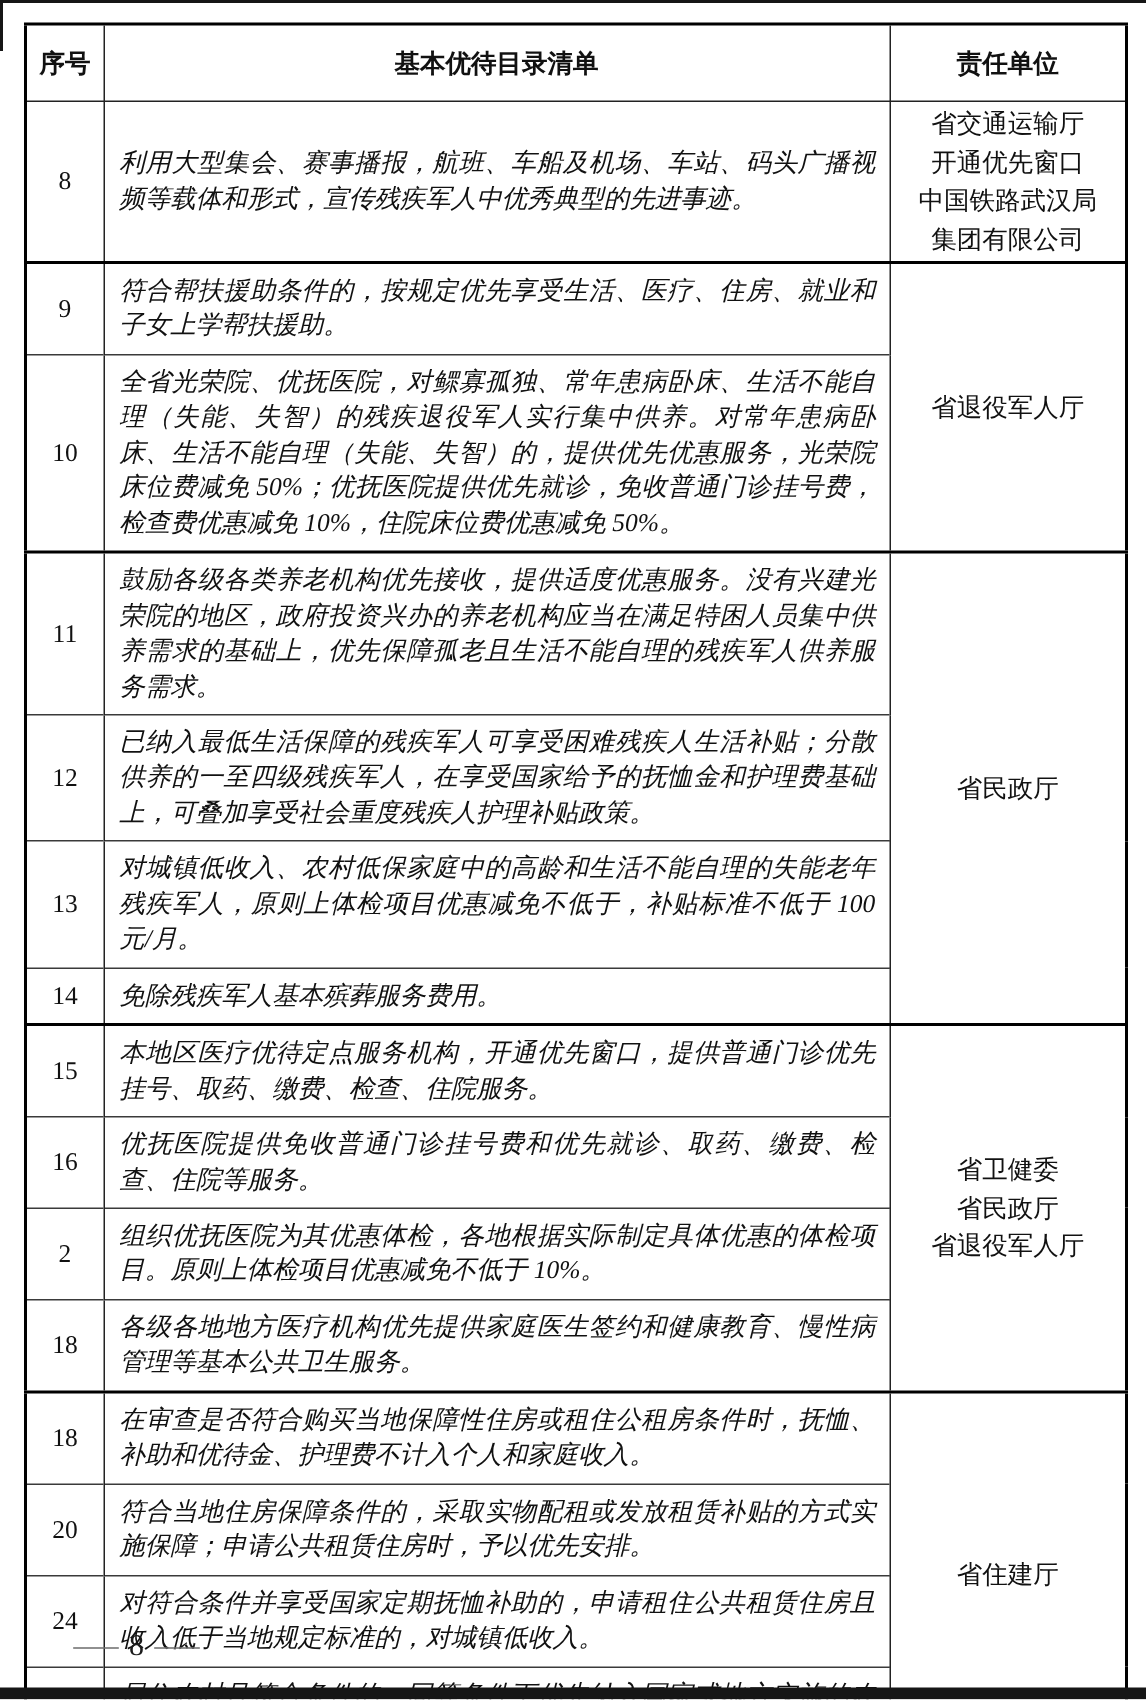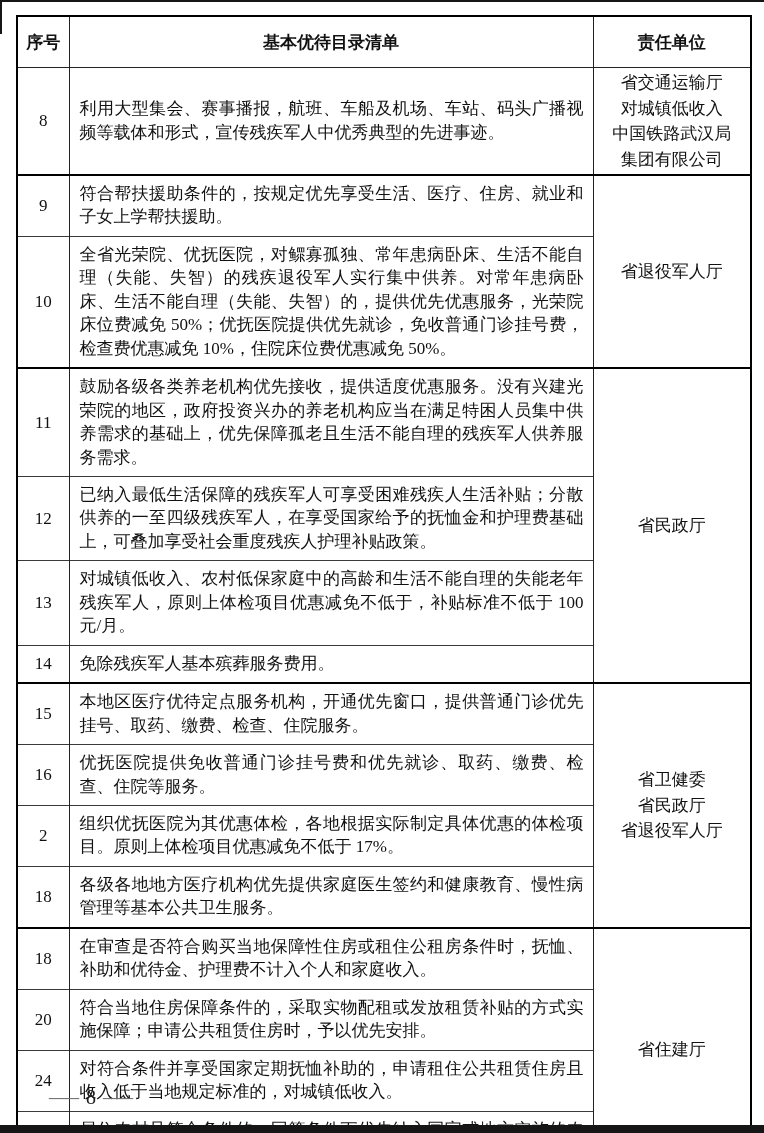--- a/index.html
+++ b/index.html
@@ -41,21 +41,21 @@
     border-left:1px solid #222;
     border-right:1px solid #222;
     border-top:1px solid #3a3a3a;
     font-size:17px;
     vertical-align:middle;
     margin-top:34px;
   }
   .doc tr.group-start td { border-top:2px solid #000; }
 
   .doc td.no   { text-align:center; padding:2px 0; }
-  .doc td.txt  { padding:6px 9px 7px 10px; line-height:1.38; text-align:justify; }
+  .doc td.txt  { padding:6px 9px 7px 10px; line-height:1.38; text-align:justify;font-style:italic; }
   .doc td.unit { text-align:center; line-height:1.5; padding:2px 2px; }
 
   .footer {
     position:absolute; left:42px; top:1086px;
     font-size:20px; color:#222;
     white-space:nowrap;
   }
   .footer .dash { color:#6e6e6e; display:inline-block; transform:scaleX(1.5); margin:0 12px; }
   .footer .pnum { color:#1c1c1c; }
 </style>
@@ -78,21 +78,21 @@
         <th>基本优待目录清单</th>
         <th>责任单位</th>
       </tr>
     </thead>
     <tbody>
         <tr>
           <td class="no">8</td>
           <td class="txt">利用大型集会、赛事播报，航班、车船及机场、车站、码头广播视频等载体和形式，宣传残疾军人中优秀典型的先进事迹。</td>
           <td class="unit" rowspan="1">
             <div>省交通运输厅</div>
-            <div>对城镇低收入</div>
+            <div>开通优先窗口</div>
             <div>中国铁路武汉局</div>
             <div>集团有限公司</div>
           </td>
         </tr>
         <tr class="group-start">
           <td class="no">9</td>
           <td class="txt">符合帮扶援助条件的，按规定优先享受生活、医疗、住房、就业和子女上学帮扶援助。</td>
           <td class="unit" rowspan="2">
             <div>省退役军人厅</div>
           </td>
@@ -128,21 +128,21 @@
             <div>省民政厅</div>
             <div>省退役军人厅</div>
           </td>
         </tr>
         <tr>
           <td class="no">16</td>
           <td class="txt">优抚医院提供免收普通门诊挂号费和优先就诊、取药、缴费、检查、住院等服务。</td>
         </tr>
         <tr>
           <td class="no">2</td>
-          <td class="txt">组织优抚医院为其优惠体检，各地根据实际制定具体优惠的体检项目。原则上体检项目优惠减免不低于 17%。</td>
+          <td class="txt">组织优抚医院为其优惠体检，各地根据实际制定具体优惠的体检项目。原则上体检项目优惠减免不低于 10%。</td>
         </tr>
         <tr>
           <td class="no">18</td>
           <td class="txt">各级各地地方医疗机构优先提供家庭医生签约和健康教育、慢性病管理等基本公共卫生服务。</td>
         </tr>
         <tr class="group-start">
           <td class="no">18</td>
           <td class="txt">在审查是否符合购买当地保障性住房或租住公租房条件时，抚恤、补助和优待金、护理费不计入个人和家庭收入。</td>
           <td class="unit" rowspan="4">
             <div>省住建厅</div>

